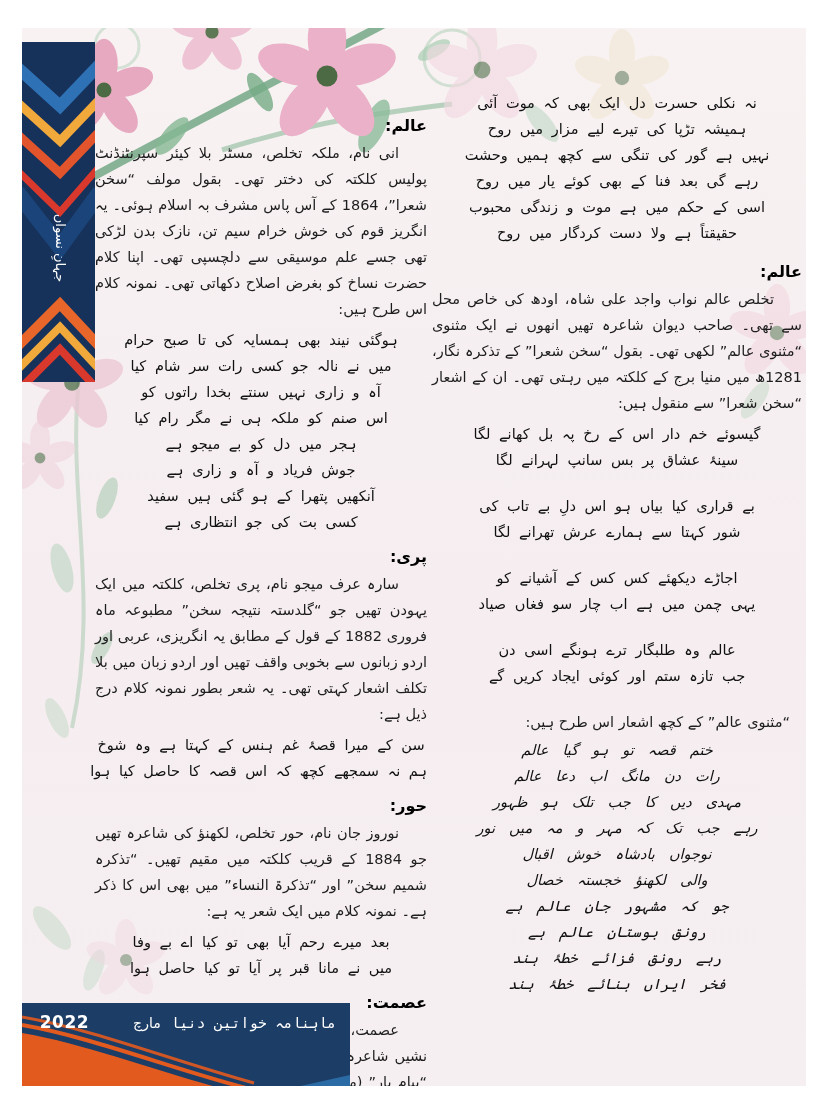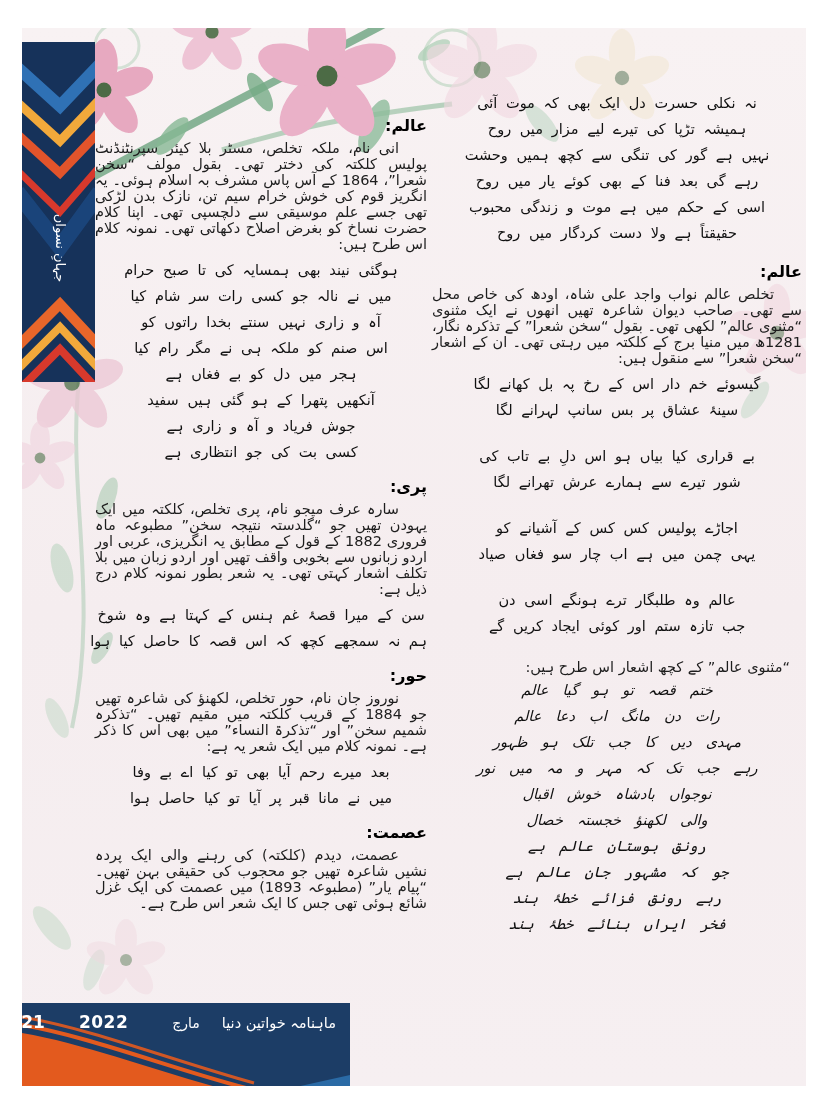--- a/index.html
+++ b/index.html
@@ -19,38 +19,38 @@
   .strip-label{
     position:absolute;left:-34px;top:196px;width:140px;height:20px;
     transform:rotate(90deg);text-align:center;color:#ffffff;
     font-size:13px;letter-spacing:1px;white-space:nowrap;
   }
   
   .col{position:absolute;text-align:right;}
   .col-right{right:4px;top:60px;width:370px;}
   .col-left{left:73px;top:86px;width:332px;}
   .heading{font-weight:bold;font-size:16px;line-height:24px;color:#000;margin:10px 0 2px;}
-  .para{font-size:14.5px;line-height:16px;text-align:justify;margin:0 0 5px;text-indent:28px;}
+  .para{font-size:14.5px;line-height:26px;text-align:justify;margin:0 0 5px;text-indent:28px;}
   .verse{text-align:center;margin:2px 0 6px;}
   .vline{font-size:14.5px;line-height:26px;word-spacing:0.28em;color:#101010;white-space:nowrap;}
   .couplet{text-align:center;margin:4px 0 20px;}
   .couplet-tight{margin-bottom:10px;text-align:center;}
   .masnavi .vline{word-spacing:0.65em;font-style:italic;}
   .opening-verse{margin-bottom:14px;}
   
   .footer{
     position:absolute;left:0;top:975px;width:328px;height:92px;
     background:#1c3d66;overflow:hidden;direction:rtl;
   }
   .footer svg{position:absolute;left:0;top:0;}
   .footer-row{
     position:absolute;top:9px;right:14px;display:flex;direction:rtl;
     align-items:baseline;color:#ffffff;white-space:nowrap;
   }
-  .footer-title{font-size:14.5px;margin-left:22px;}
+  .footer-title{font-size:14.5px;margin-left:10px;font-family:Liberation Mono, monospace;}
   .footer-month{font-size:14px;margin-left:44px;}
   .footer-year{font-size:17px;font-weight:bold;margin-left:34px;letter-spacing:.5px;text-align:center;}
   .footer-page{font-size:17px;font-weight:bold;}
 </style>
 </head>
 <body>
 
 <div class="paper">
 
   <svg class="deco" width="784" height="1058" viewBox="0 0 784 1058">
@@ -127,58 +127,58 @@
     <div class="heading">عالم:</div>
     <p class="para">تخلص عالم نواب واجد علی شاہ، اودھ کی خاص محل سے تھی۔ صاحب دیوان شاعرہ تھیں انھوں نے ایک مثنوی “مثنوی عالم” لکھی تھی۔ بقول “سخن شعرا” کے تذکرہ نگار، 1281ھ میں منیا برج کے کلکتہ میں رہتی تھی۔ ان کے اشعار “سخن شعرا” سے منقول ہیں:</p>
 
     <div>
         <div class="couplet">
         <div class="vline">گیسوئے خم دار اس کے رخ پہ بل کھانے لگا</div>
         <div class="vline">سینۂ عشاق پر بس سانپ لہرانے لگا</div>
       </div>
         <div class="couplet">
         <div class="vline">بے قراری کیا بیاں ہو اس دلِ بے تاب کی</div>
-        <div class="vline">شور تیرے سے ہمارے عرش تھرانے لگا</div>
-      </div>
-        <div class="couplet">
-        <div class="vline">اجاڑے پولیس کس کس کے آشیانے کو</div>
+        <div class="vline">شور کہتا سے ہمارے عرش تھرانے لگا</div>
+      </div>
+        <div class="couplet">
+        <div class="vline">اجاڑے دیکھئے کس کس کے آشیانے کو</div>
         <div class="vline">یہی چمن میں ہے اب چار سو فغاں صیاد</div>
       </div>
         <div class="couplet">
         <div class="vline">عالم وہ طلبگار ترے ہونگے اسی دن</div>
         <div class="vline">جب تازہ ستم اور کوئی ایجاد کریں گے</div>
       </div>
       </div>
 
     <p class="para" style="text-indent:12px;margin-bottom:2px;">“مثنوی عالم” کے کچھ اشعار اس طرح ہیں:</p>
     <div class="verse masnavi">
         <div class="vline">ختم قصہ تو ہو گیا عالم</div>
         <div class="vline">رات دن مانگ اب دعا عالم</div>
         <div class="vline">مہدی دیں کا جب تلک ہو ظہور</div>
         <div class="vline">رہے جب تک کہ مہر و مہ میں نور</div>
         <div class="vline">نوجواں بادشاہ خوش اقبال</div>
         <div class="vline">والی لکھنؤ خجستہ خصال</div>
+        <div class="vline">جو کہ مشہور جان عالم ہے</div>
         <div class="vline">رونق بوستان عالم ہے</div>
-        <div class="vline">جو کہ مشہور جان عالم ہے</div>
         <div class="vline">رہے رونق فزائے خطۂ ہند</div>
         <div class="vline">فخر ایراں بنائے خطۂ ہند</div>
       </div>
   </div>
 
   <div class="col col-left">
     <div class="heading" style="margin-top:0;">عالم:</div>
     <p class="para">انی نام، ملکہ تخلص، مسٹر بلا کیئر سپرنٹنڈنٹ پولیس کلکتہ کی دختر تھی۔ بقول مولف “سخن شعرا”، 1864 کے آس پاس مشرف بہ اسلام ہوئی۔ یہ انگریز قوم کی خوش خرام سیم تن، نازک بدن لڑکی تھی جسے علم موسیقی سے دلچسپی تھی۔ اپنا کلام حضرت نساخ کو بغرض اصلاح دکھاتی تھی۔ نمونہ کلام اس طرح ہیں:</p>
     <div class="verse">
         <div class="vline">ہوگئی نیند بھی ہمسایہ کی تا صبح حرام</div>
         <div class="vline">میں نے نالہ جو کسی رات سر شام کیا</div>
         <div class="vline">آہ و زاری نہیں سنتے بخدا راتوں کو</div>
         <div class="vline">اس صنم کو ملکہ ہی نے مگر رام کیا</div>
-        <div class="vline">ہجر میں دل کو بے فغاں ہے</div>
+        <div class="vline">ہجر میں دل کو بے میجو ہے</div>
+        <div class="vline">جوش فریاد و آہ و زاری ہے</div>
         <div class="vline">آنکھیں پتھرا کے ہو گئی ہیں سفید</div>
-        <div class="vline">جوش فریاد و آہ و زاری ہے</div>
         <div class="vline">کسی بت کی جو انتظاری ہے</div>
       </div>
 
     <div class="heading">پری:</div>
     <p class="para">سارہ عرف میجو نام، پری تخلص، کلکتہ میں ایک یہودن تھیں جو “گلدستہ نتیجہ سخن” مطبوعہ ماہ فروری 1882 کے قول کے مطابق یہ انگریزی، عربی اور اردو زبانوں سے بخوبی واقف تھیں اور اردو زبان میں بلا تکلف اشعار کہتی تھی۔ یہ شعر بطور نمونہ کلام درج ذیل ہے:</p>
     <div class="couplet couplet-tight">
       <div class="vline">سن کے میرا قصۂ غم ہنس کے کہتا ہے وہ شوخ</div>
       <div class="vline">ہم نہ سمجھے کچھ کہ اس قصہ کا حاصل کیا ہوا</div>
     </div>
 

